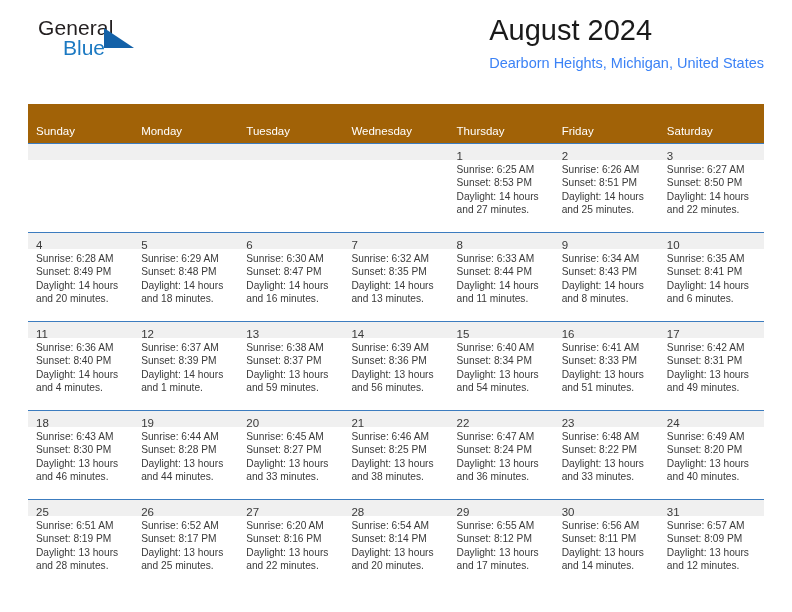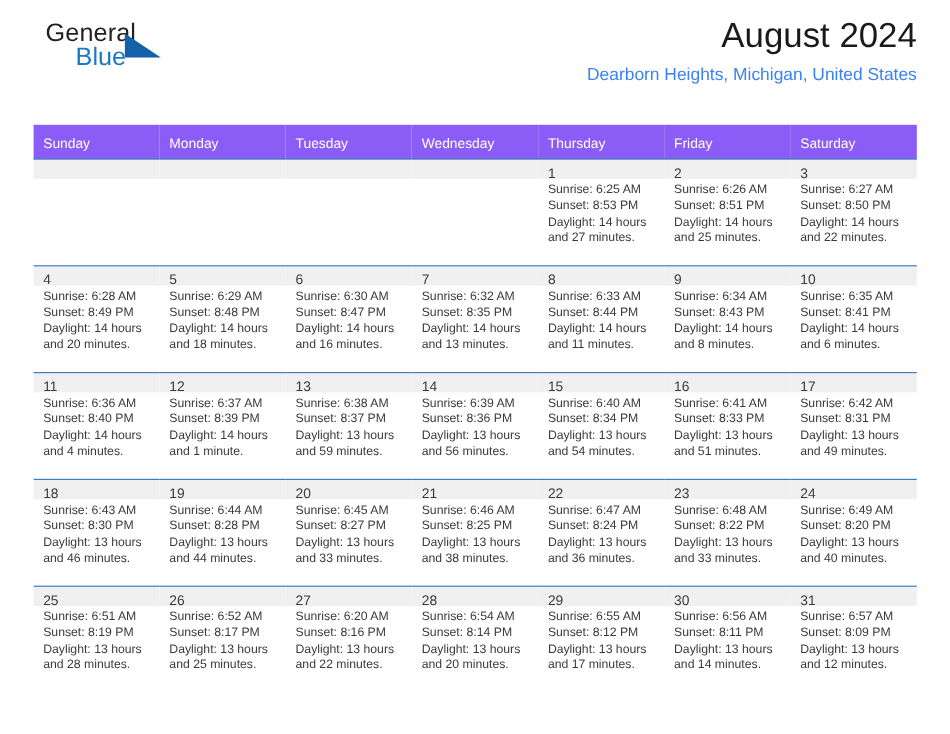--- a/index.html
+++ b/index.html
@@ -62,21 +62,20 @@
     width: 0;
     height: 0;
     border-left: 30px solid #1361a8;
     border-top: 20px solid transparent;
   }
 
   .title-block {
     position: absolute;
     right: 0;
     top: 0;
-    text-align: right;
   }
   .cal-title {
     font-size: 29px;
     line-height: 36px;
     color: #1a1a1a;
     font-weight: normal;
     font-family: "Liberation Sans", sans-serif;
     white-space: nowrap;
   }
   .cal-subtitle {
@@ -92,26 +91,26 @@
   .calendar {
     position: absolute;
     left: 28px;
     top: 104px;
     width: 736px;
     border-collapse: collapse;
     table-layout: fixed;
   }
 
   .calendar th {
-    background: #8b5cf6;
+    background: #a16207;
     color: #ffffff;
     font-size: 11.5px;
     font-weight: normal;
     text-align: left;
-    padding: 10px 0 6px 8px;
+    padding: 21px 0 6px 8px;
     height: 12px;
     font-family: "Liberation Sans", sans-serif;
     margin-left: 22px;
   }
 
   .calendar td {
     width: 105.14px;
     height: 88px;
     vertical-align: top;
     padding: 0;

